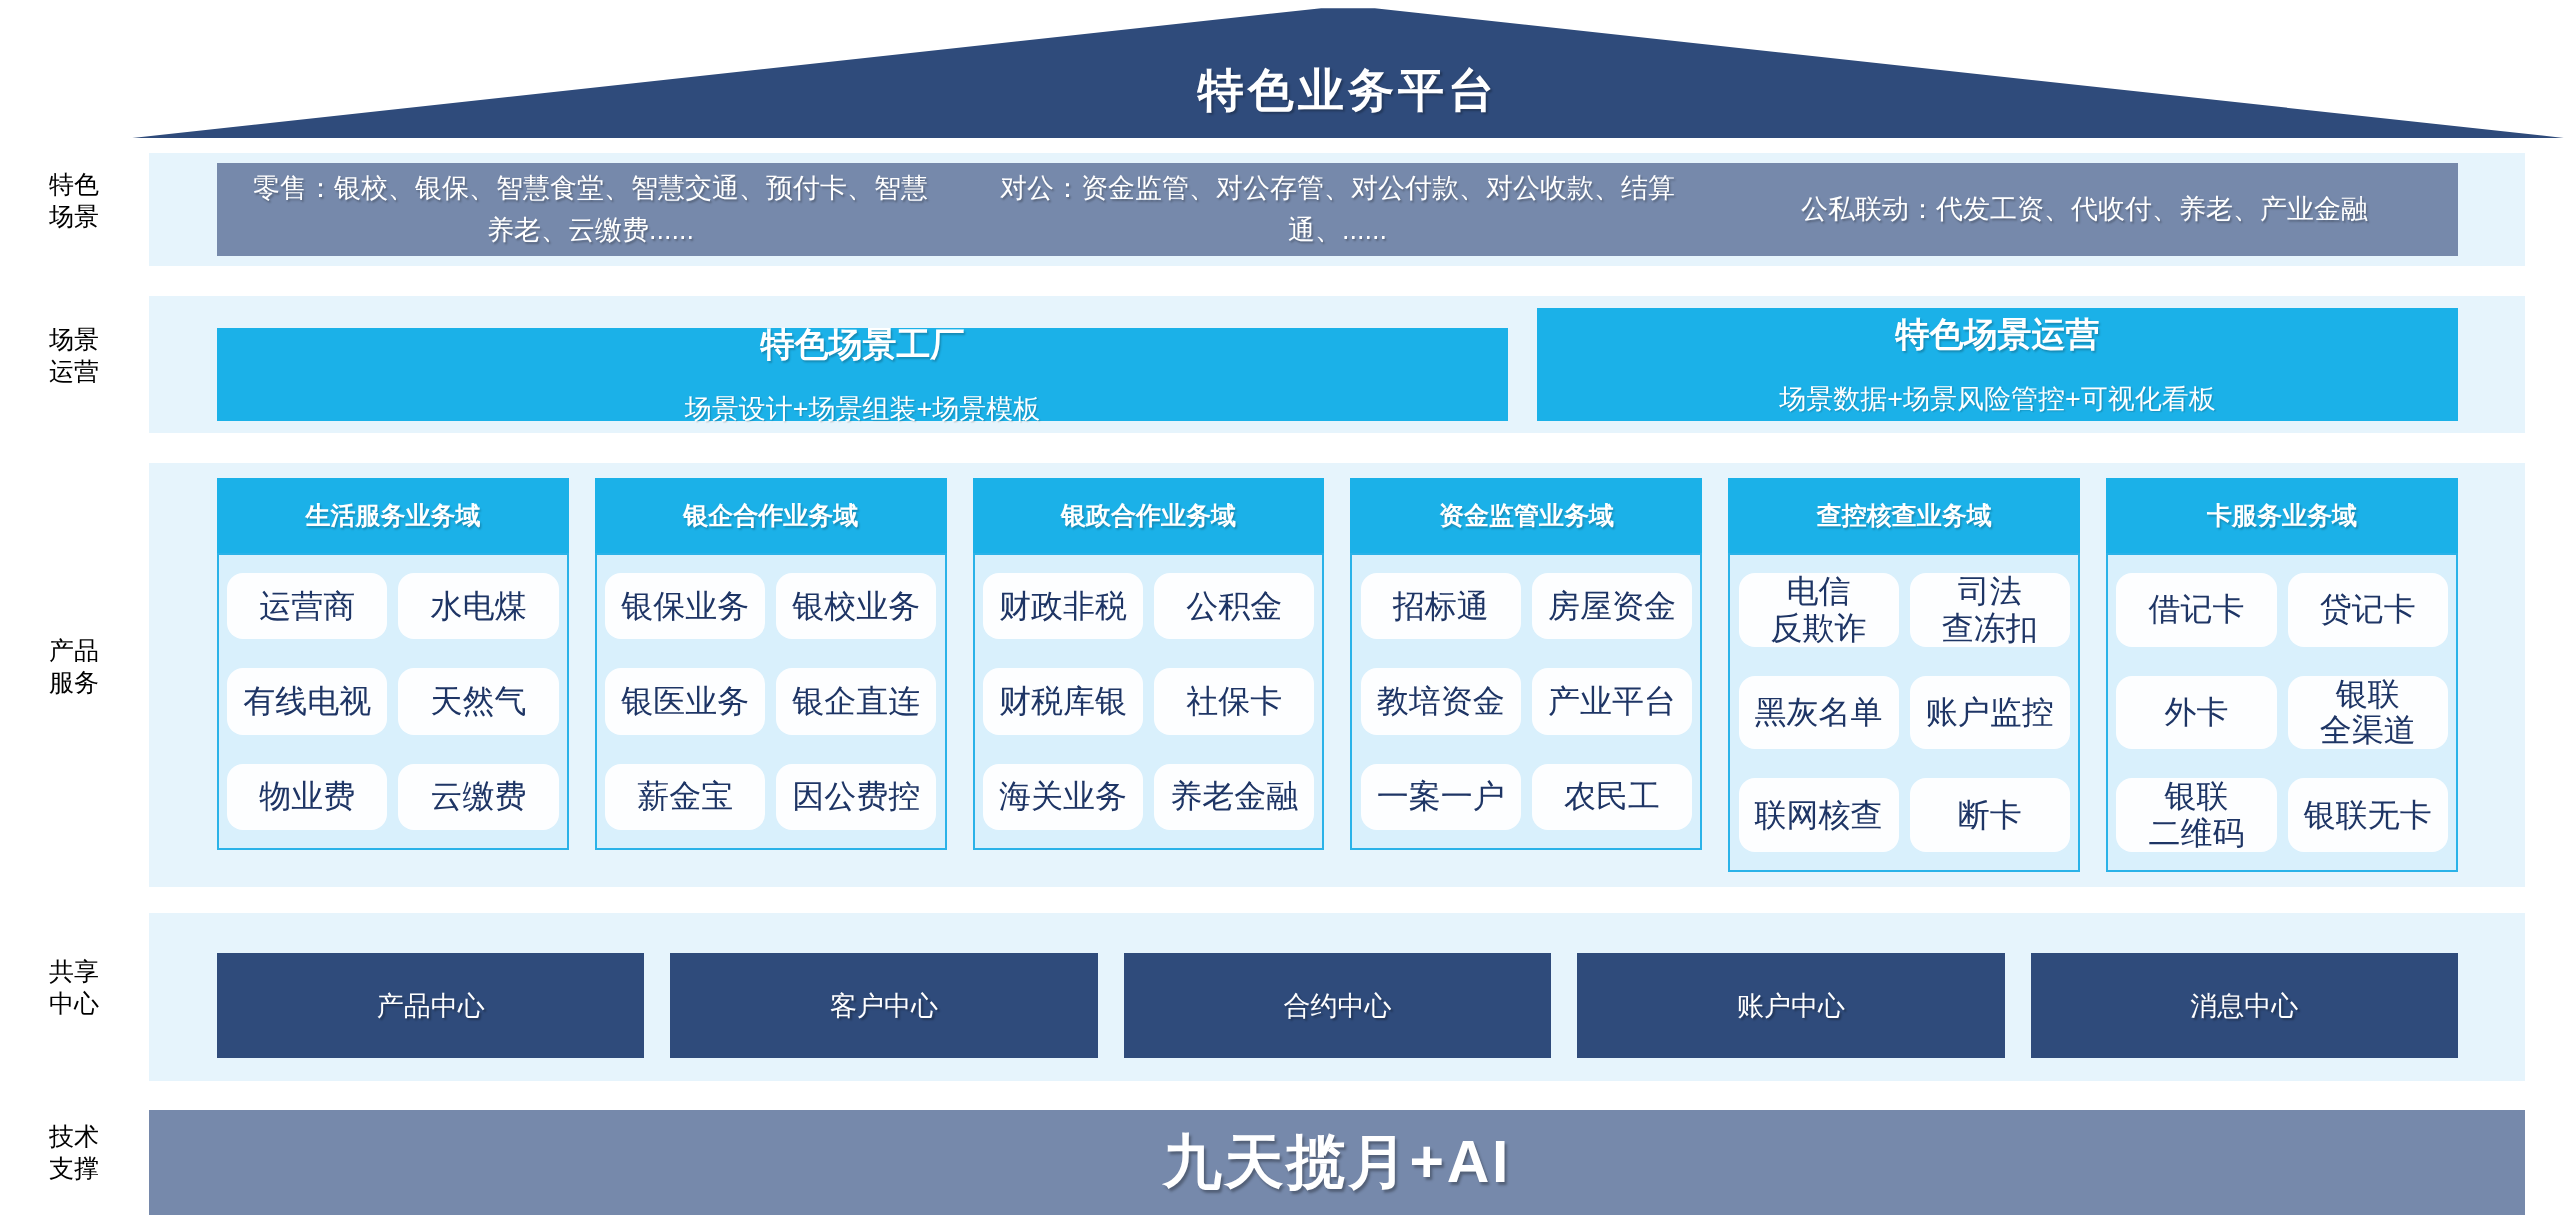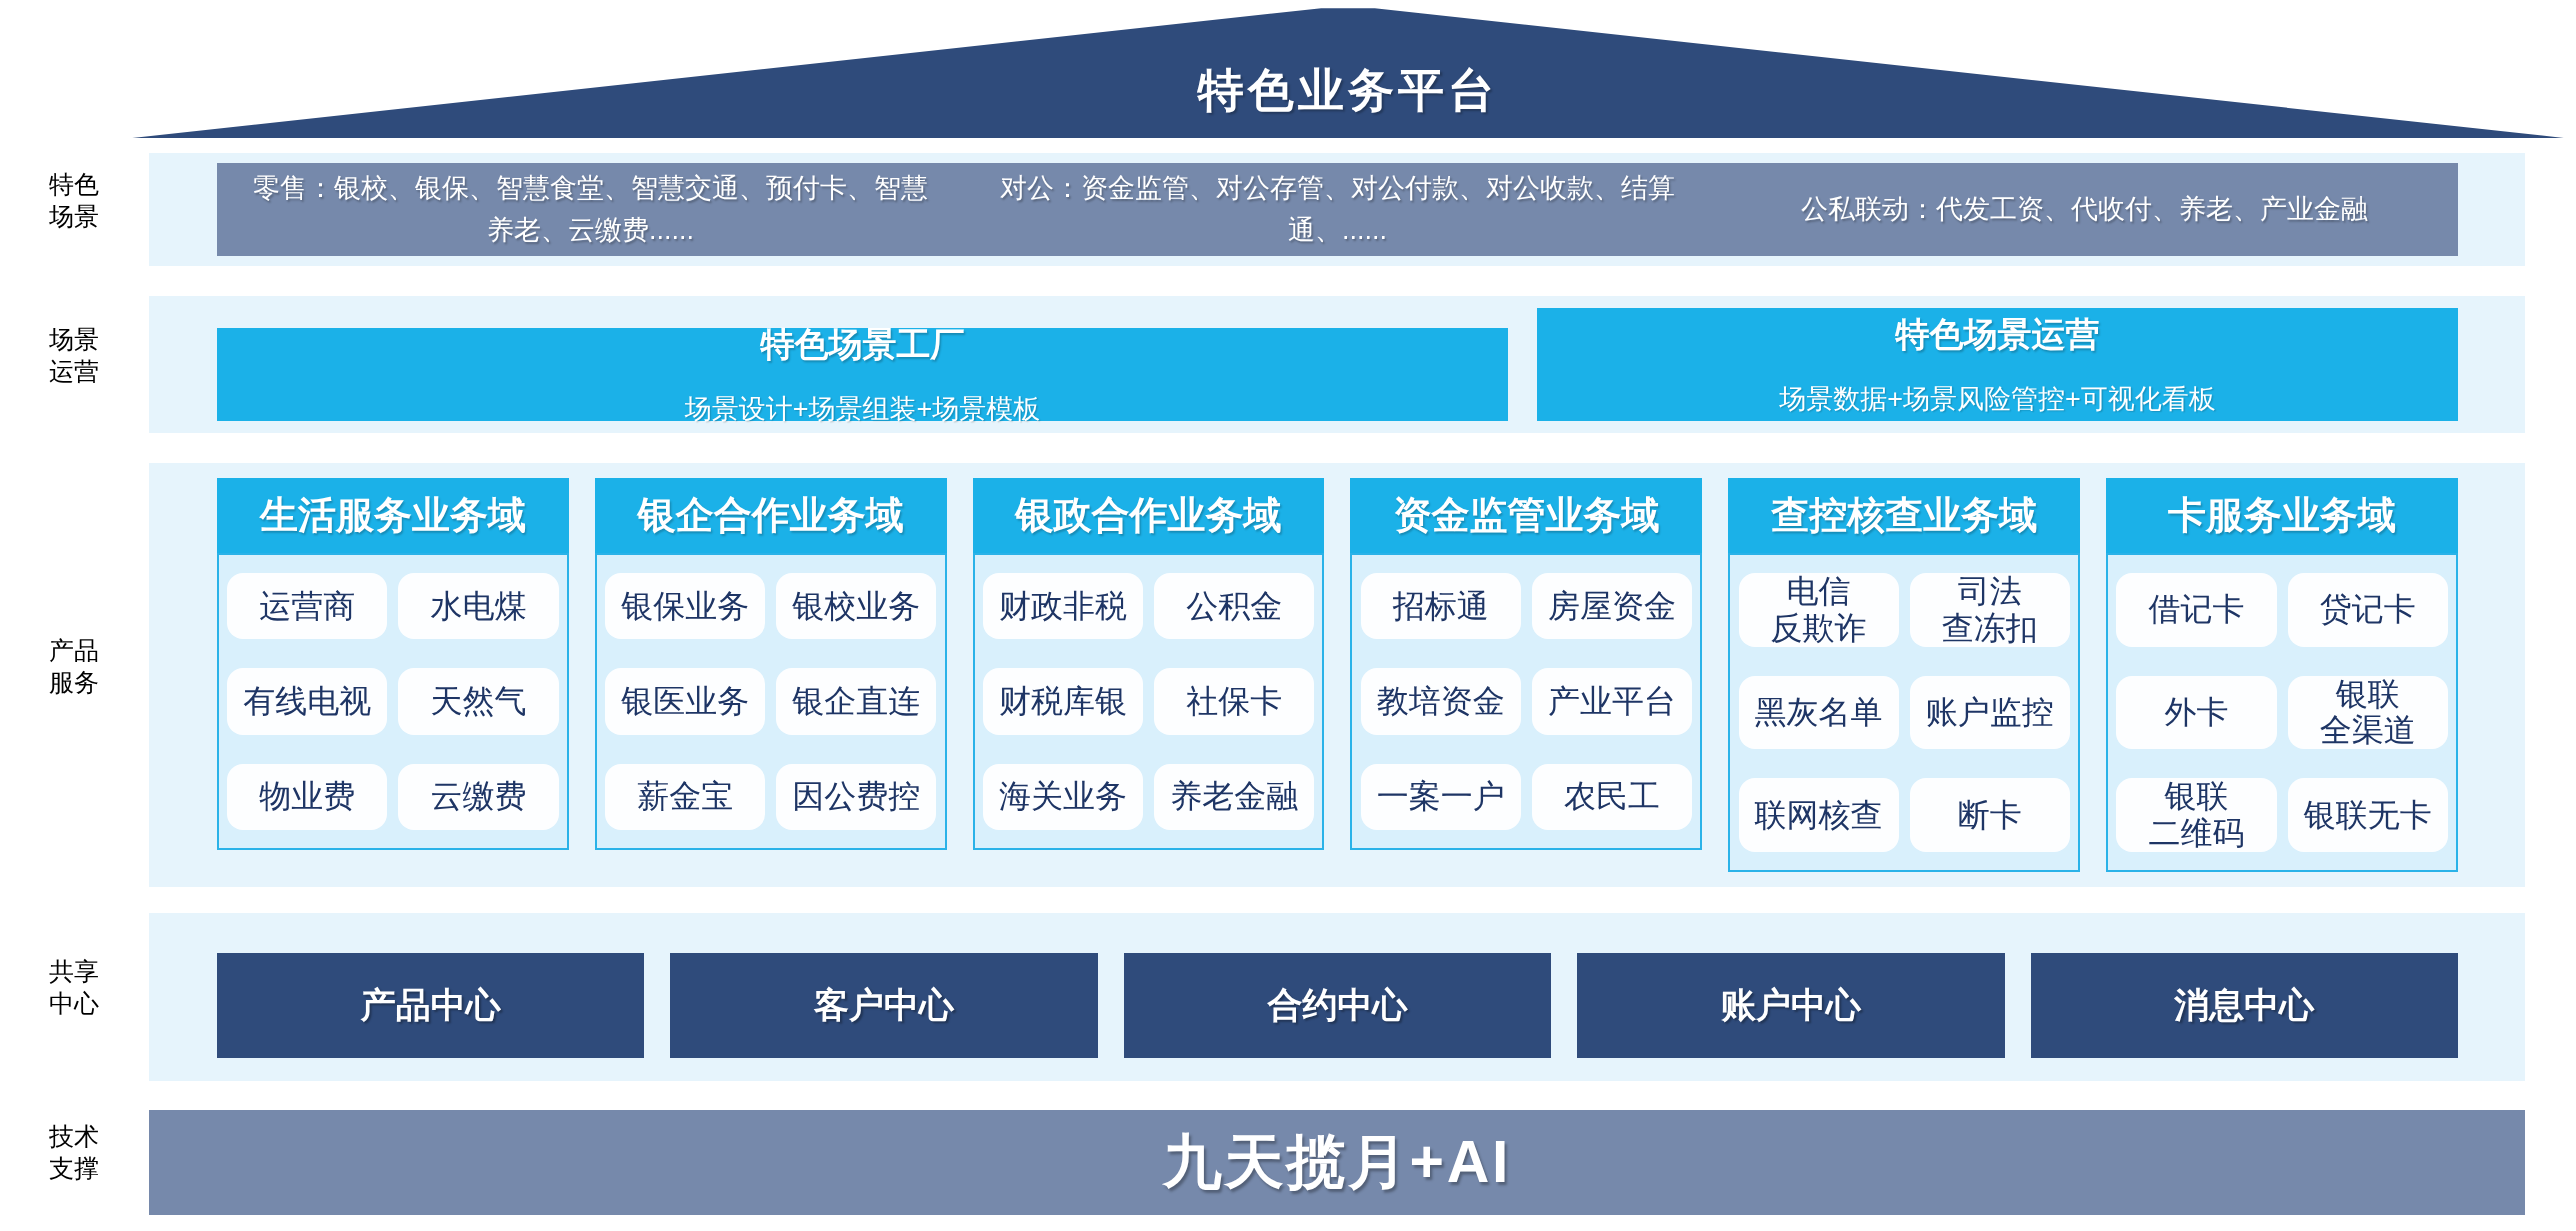--- a/index.html
+++ b/index.html
@@ -44,41 +44,40 @@
   .ops-box.first{width:1291px;margin-top:20px;}
   .ops-box.second{flex:1;}
   .ops-title{font-size:34px;font-weight:bold;text-shadow:1.4px 2.1px 2.1px rgba(0,0,0,.22);}
   .ops-sub{font-size:27px;text-shadow:1.4px 1.4px 1.4px rgba(0,0,0,.18);}
   
   .band.products{top:463px;height:424px;}
   .products .band-inner{top:15px;bottom:37px;gap:26px;}
   .column{flex:1 1 0;display:flex;flex-direction:column;}
   .col-header{
     height:75px;flex:0 0 75px;background:#1BB1E8;color:#ffffff;
-    font-size:38px;font-weight:bold;display:flex;align-items:center;
+    font-size:25px;font-weight:bold;display:flex;align-items:center;
     justify-content:center;text-shadow:1.4px 2.1px 2.1px rgba(0,0,0,.22);
   }
   .col-body{
     flex:1;background:#D9F0FC;border:2.7px solid #2AB2E8;
     display:grid;grid-template-columns:1fr 1fr;grid-template-rows:repeat(3,1fr);
     column-gap:11px;row-gap:29px;padding:18px 8.2px;
   }
   .cell{
     background:#FDFEFF;color:#1E3565;font-size:32px;line-height:1.15;
     display:flex;align-items:center;justify-content:center;text-align:center;
     white-space:pre-line;font-weight:500;border-radius:16px;
   }
   
   .band.centers{top:913px;height:168px;}
   .centers .band-inner{top:40px;bottom:22.6px;gap:26px;}
   .center-box{
-    flex:1 1 0;background:#2F4B7B;color:#ffffff;font-size:35px;
+    flex:1 1 0;background:#2F4B7B;color:#ffffff;font-size:27px;
     display:flex;align-items:center;justify-content:center;
     text-shadow:2.1px 2.1px 2.1px rgba(0,0,0,.3);
-    font-weight:bold;
   }
   
   .tech-bar{
     position:absolute;left:149px;top:1110px;width:2376px;height:105px;
     background:#7689AB;color:#ffffff;font-size:59px;font-weight:bold;
     display:flex;align-items:center;justify-content:center;letter-spacing:2.7px;
     text-shadow:2.1px 2.7px 2.7px rgba(0,0,0,.3);
   }
 </style>
 </head>

